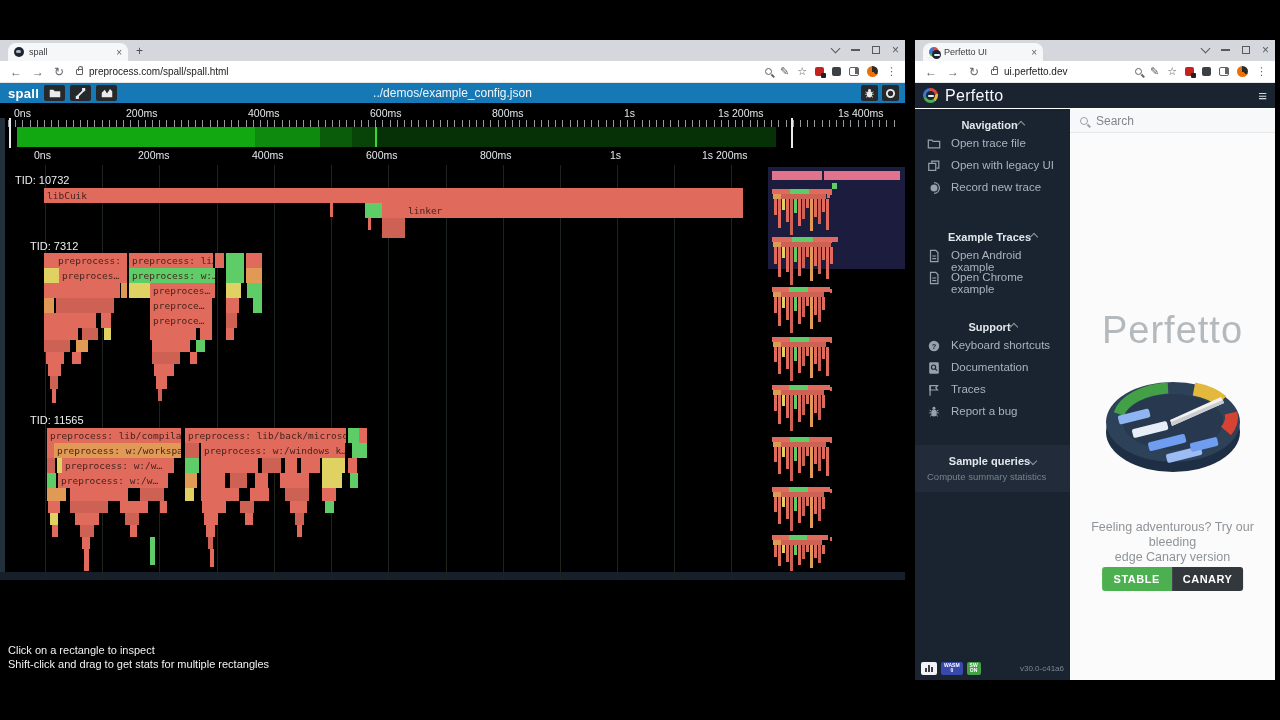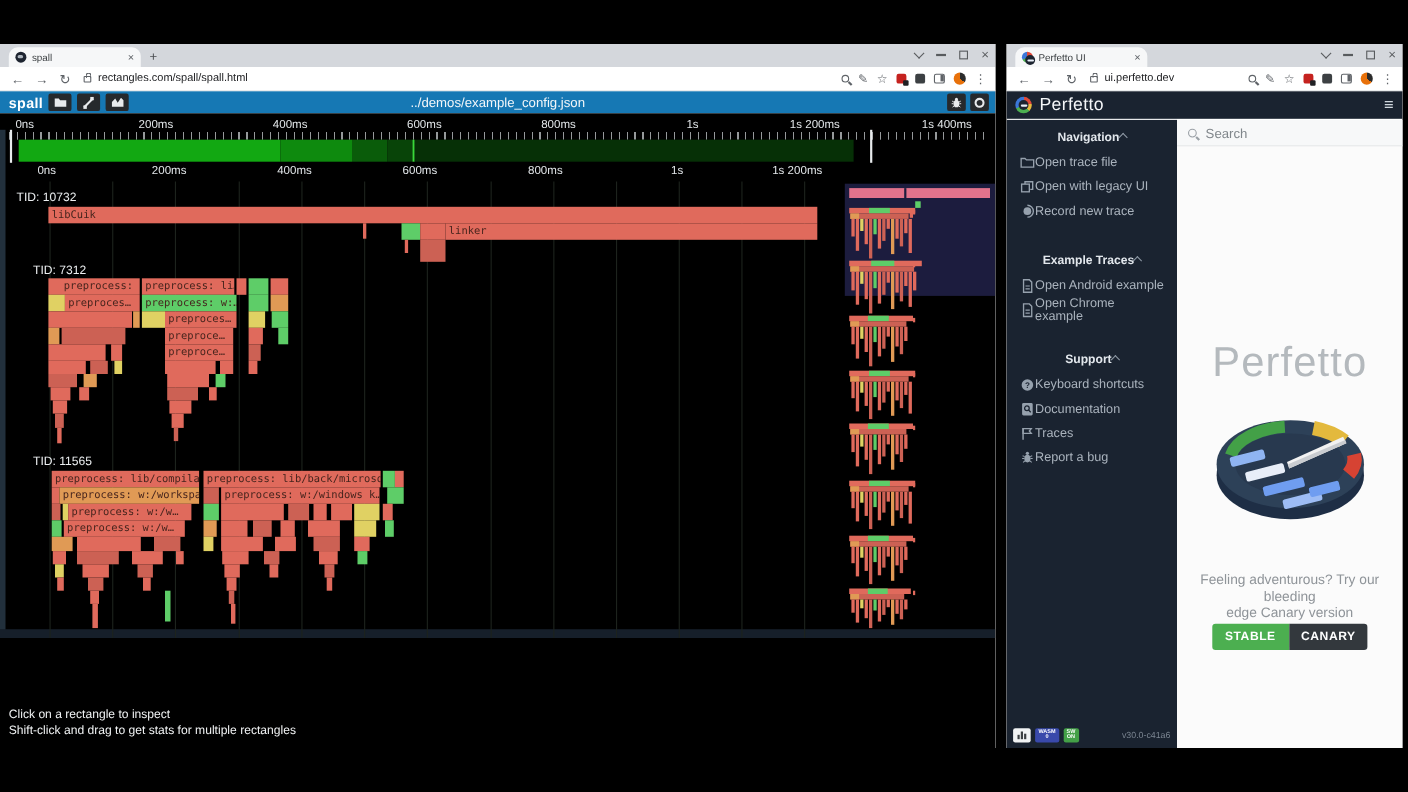--- a/index.html
+++ b/index.html
@@ -57,21 +57,21 @@
   .status-line{position:absolute;left:8px;color:#f0f2f3;font-size:11px}
   
   .pf-body{position:absolute;top:44px;left:0;right:0;bottom:0;display:flex}
   .pf-sidebar{width:155px;background:#1a2330;display:flex;flex-direction:column;position:relative}
   .pf-brand{color:#f5f7f9;font-size:16px;letter-spacing:.3px;flex:1}
   .burger{color:#cfd6dd;font-size:15px}
   .pf-section{padding:10px 12px 4px}
   .pf-sec-head{display:flex;align-items:center;justify-content:center;margin-bottom:6px}
   .pf-sec-title{color:#e2e7ec;font-size:11px;font-weight:bold}
   .pf-sub{color:#76818e;font-size:9.5px;margin-top:-2px}
-  .pf-item{display:flex;align-items:center;height:22px;color:#aab3bd;font-size:11.5px;cursor:default}
+  .pf-item{display:flex;align-items:flex-start;gap:10px;height:22px;color:#aab3bd;font-size:11.5px;cursor:default}
   .pf-item svg{flex:0 0 auto}
   .pf-footer{position:absolute;bottom:4px;left:6px;right:6px;height:16px;display:flex;align-items:center;gap:4px}
   .chip{height:13px;border-radius:2px;font-size:5px;color:#fff;display:flex;flex-direction:column;align-items:center;justify-content:center;line-height:5.5px;padding:0 3px;font-weight:bold}
   .chip.white{background:#f1f3f4;width:16px}
   .chip.blue{background:#3949ab}
   .chip.green{background:#43a047}
   .chipbars{display:flex;gap:1px;align-items:flex-end}
   .chipbars i{width:2px;background:#3c4043;display:block}
   .pf-version{margin-left:auto;color:#7c8692;font-size:8px}
   .pf-main{flex:1;background:#fbfbfb;position:relative}
@@ -102,21 +102,21 @@
       <span class="minbtn"></span>
       <span class="maxbtn"></span>
       <span class="closebtn">×</span>
     </div>
   </div>
   <div class="toolbar">
     <span class="navglyph">←</span>
     <span class="navglyph">→</span>
     <span class="navglyph">↻</span>
     <span class="lock"></span>
-    <span class="url">rectangles.com/spall/spall.html</span>
+    <span class="url">preprocess.com/spall/spall.html</span>
     <span class="tb-icons">
       <span class="mag"></span>
       <span class="glyph">✎</span>
       <span class="glyph">☆</span>
       <span class="ext-red"></span>
       <span class="ext-puzzle"></span>
       <span class="sidepanel"></span>
       <span class="avatar"></span>
       <span class="glyph">⋮</span>
     </span>
@@ -613,20 +613,27 @@
           </div>
           <div class="pf-item">
             <svg width="14" height="14" viewBox="0 0 16 16">
               <ellipse cx="8" cy="9" rx="3.2" ry="4" fill="#96a1ad"></ellipse>
               <circle cx="8" cy="3.6" r="1.7" fill="#96a1ad"></circle>
               <path d="M3 6l2.2 1M13 6l-2.2 1M2.5 9h2.3M13.5 9h-2.3M3.5 13l2-1.6M12.5 13l-2-1.6" stroke="#96a1ad" stroke-width="1.1"></path>
             </svg>
             <span>Report a bug</span>
           </div>
         </div>
+        <div class="pf-section" style="background: rgb(33, 43, 57); margin-top: 14px; padding-bottom: 10px;">
+          <div class="pf-sec-head">
+            <span class="pf-sec-title">Sample queries</span>
+            <span class="chev-dn-s"></span>
+          </div>
+          <div class="pf-sub">Compute summary statistics</div>
+        </div>
         <div class="pf-footer">
         <span class="chip white">
             <span class="chipbars">
               <i style="height:4px"></i>
               <i style="height:7px"></i>
               <i style="height:5px"></i>
             </span>
           </span>
         <span class="chip blue">
             <span>WASM</span>

